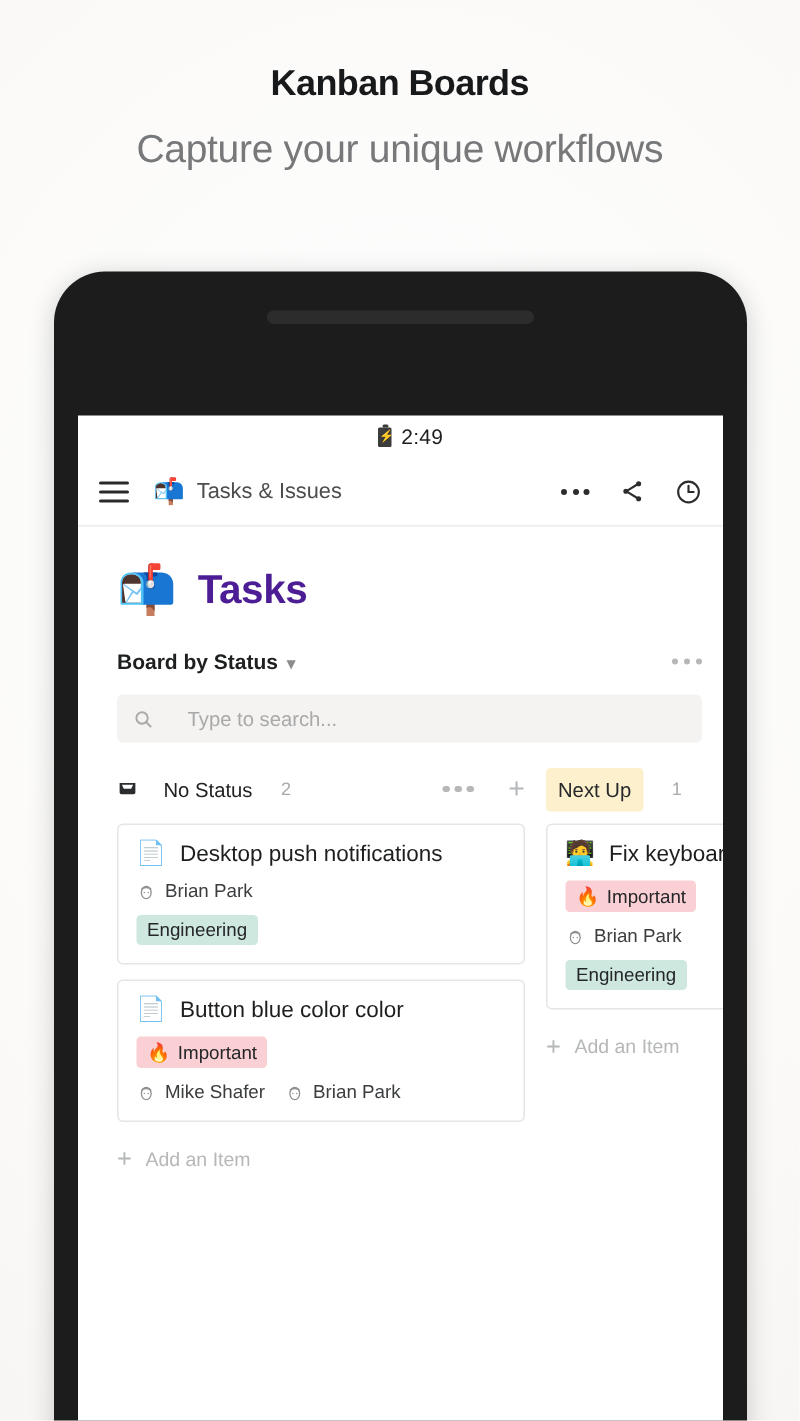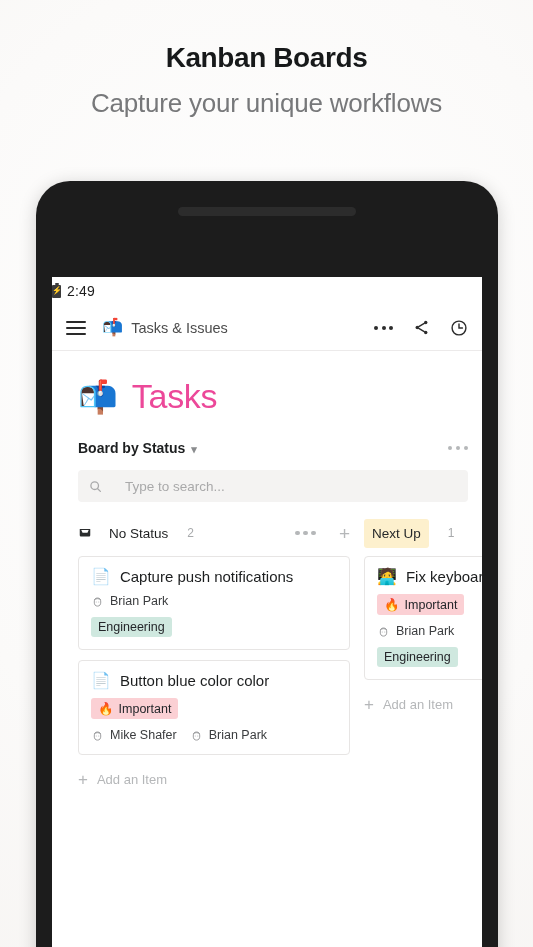--- a/index.html
+++ b/index.html
@@ -12,21 +12,21 @@
   #stage {
     position: relative;
     width: 533px; height: 947px;
     background: radial-gradient(ellipse 120% 80% at 50% 40%, #ffffff 0%, #fbfaf9 55%, #f6f4f2 100%);
   }
 
   
   .promo { position: absolute; top: 0; left: 0; width: 533px; text-align: center; }
   .promo-title {
     margin-top: 42px;
-    font-size: 28px; font-weight: bold; color: #17191a;
+    font-size: 24px; font-weight: bold; color: #17191a;
     letter-spacing: -0.4px;
   }
   .promo-sub {
     margin-top: 14px;
     font-size: 26px; color: #77787a; font-weight: 400;
     letter-spacing: -0.2px;
   }
 
   
   .phone {
@@ -43,23 +43,23 @@
   }
   .screen {
     position: absolute; left: 16px; top: 96px;
     width: 430px; height: 694px;
     background: #ffffff;
     overflow: hidden;
   }
 
   
   .statusbar {
-    height: 28px; display: flex; align-items: center; justify-content: flex-start;
+    height: 28px; display: flex; align-items: center; justify-content: center;
     padding-right: 10px; gap: 6px;
-    font-size: 13px; color: #1d1d1d;
+    font-size: 13px; color: #1d1d1d; margin-left: 24px;
   }
   .batt { position: relative; width: 9px; height: 13px; background:#3b3b3b; border-radius: 1px; }
   .batt::before { content:""; position:absolute; top:-2px; left:2.5px; width:4px; height:2px; background:#3b3b3b; border-radius:1px;}
   .batt::after { content:"\26A1"; position:absolute; left:0.5px; top:-0.5px; font-size:8px; color:#fff; line-height:13px;}
   .clocktxt { font-size: 14px; color:#1d1d1d; letter-spacing:0.2px;}
 
   
   .appbar {
     height: 46px; display: flex; align-items: center;
     padding: 0 14px; border-bottom: 1px solid #eceaea;
@@ -73,21 +73,21 @@
   .dots3 { display:flex; gap:3.5px; align-items:center; cursor:pointer; }
   .dots3 i { width:4px; height:4px; border-radius:50%; background:#2c2c2c; display:block;}
   .ic { margin-left: 20px; cursor:pointer; display:flex; align-items:center; }
 
   
   .page-title-row {
     display:flex; align-items:center; gap:14px;
     padding: 26px 0 0 26px;
   }
   .page-title-icon { font-size: 32px; line-height:1; }
-  .page-title { font-size: 34px; font-weight: normal; color:#ec4899; letter-spacing:-0.3px; }
+  .page-title { font-size: 27px; font-weight: bold; color:#4c1d95; letter-spacing:-0.3px; }
 
   
   .board-controls {
     display:flex; align-items:center; padding: 24px 14px 0 26px;
   }
   .board-by { font-size:14px; font-weight:bold; color:#1d1f20; cursor:pointer; }
   .chev { margin-left:6px; color:#8a8c8e; font-size:11px; }
   .bc-spacer { flex:1; }
   .dots3-gray i { background:#b5b7b9; width:4.5px; height:4.5px; }
   .new-item-btn {
@@ -241,21 +241,21 @@
                 <i></i>
                 <i></i>
                 <i></i>
               </span>
             <span class="plus">+</span>
           </div>
 
           <div class="card">
             <div class="card-title-row">
               <span class="card-emoji">📄</span>
-              <span class="card-title">Capture push notifications</span>
+              <span class="card-title">Desktop push notifications</span>
             </div>
             <div class="people">
               <span class="person">
                 <svg class="avatar" viewBox="0 0 24 24" fill="none" stroke="#8e9092" stroke-width="1.6">
                   <ellipse cx="12" cy="13" rx="6" ry="7.5"></ellipse>
                     <path d="M6 9c2-3 10-3 12 0" stroke-width="1.6"></path>
                   <circle cx="9.6" cy="13" r="0.9" fill="#8e9092" stroke="none"></circle>
                     <circle cx="14.4" cy="13" r="0.9" fill="#8e9092" stroke="none"></circle>
                 </svg>
                 <span class="person-name">Brian Park</span>

